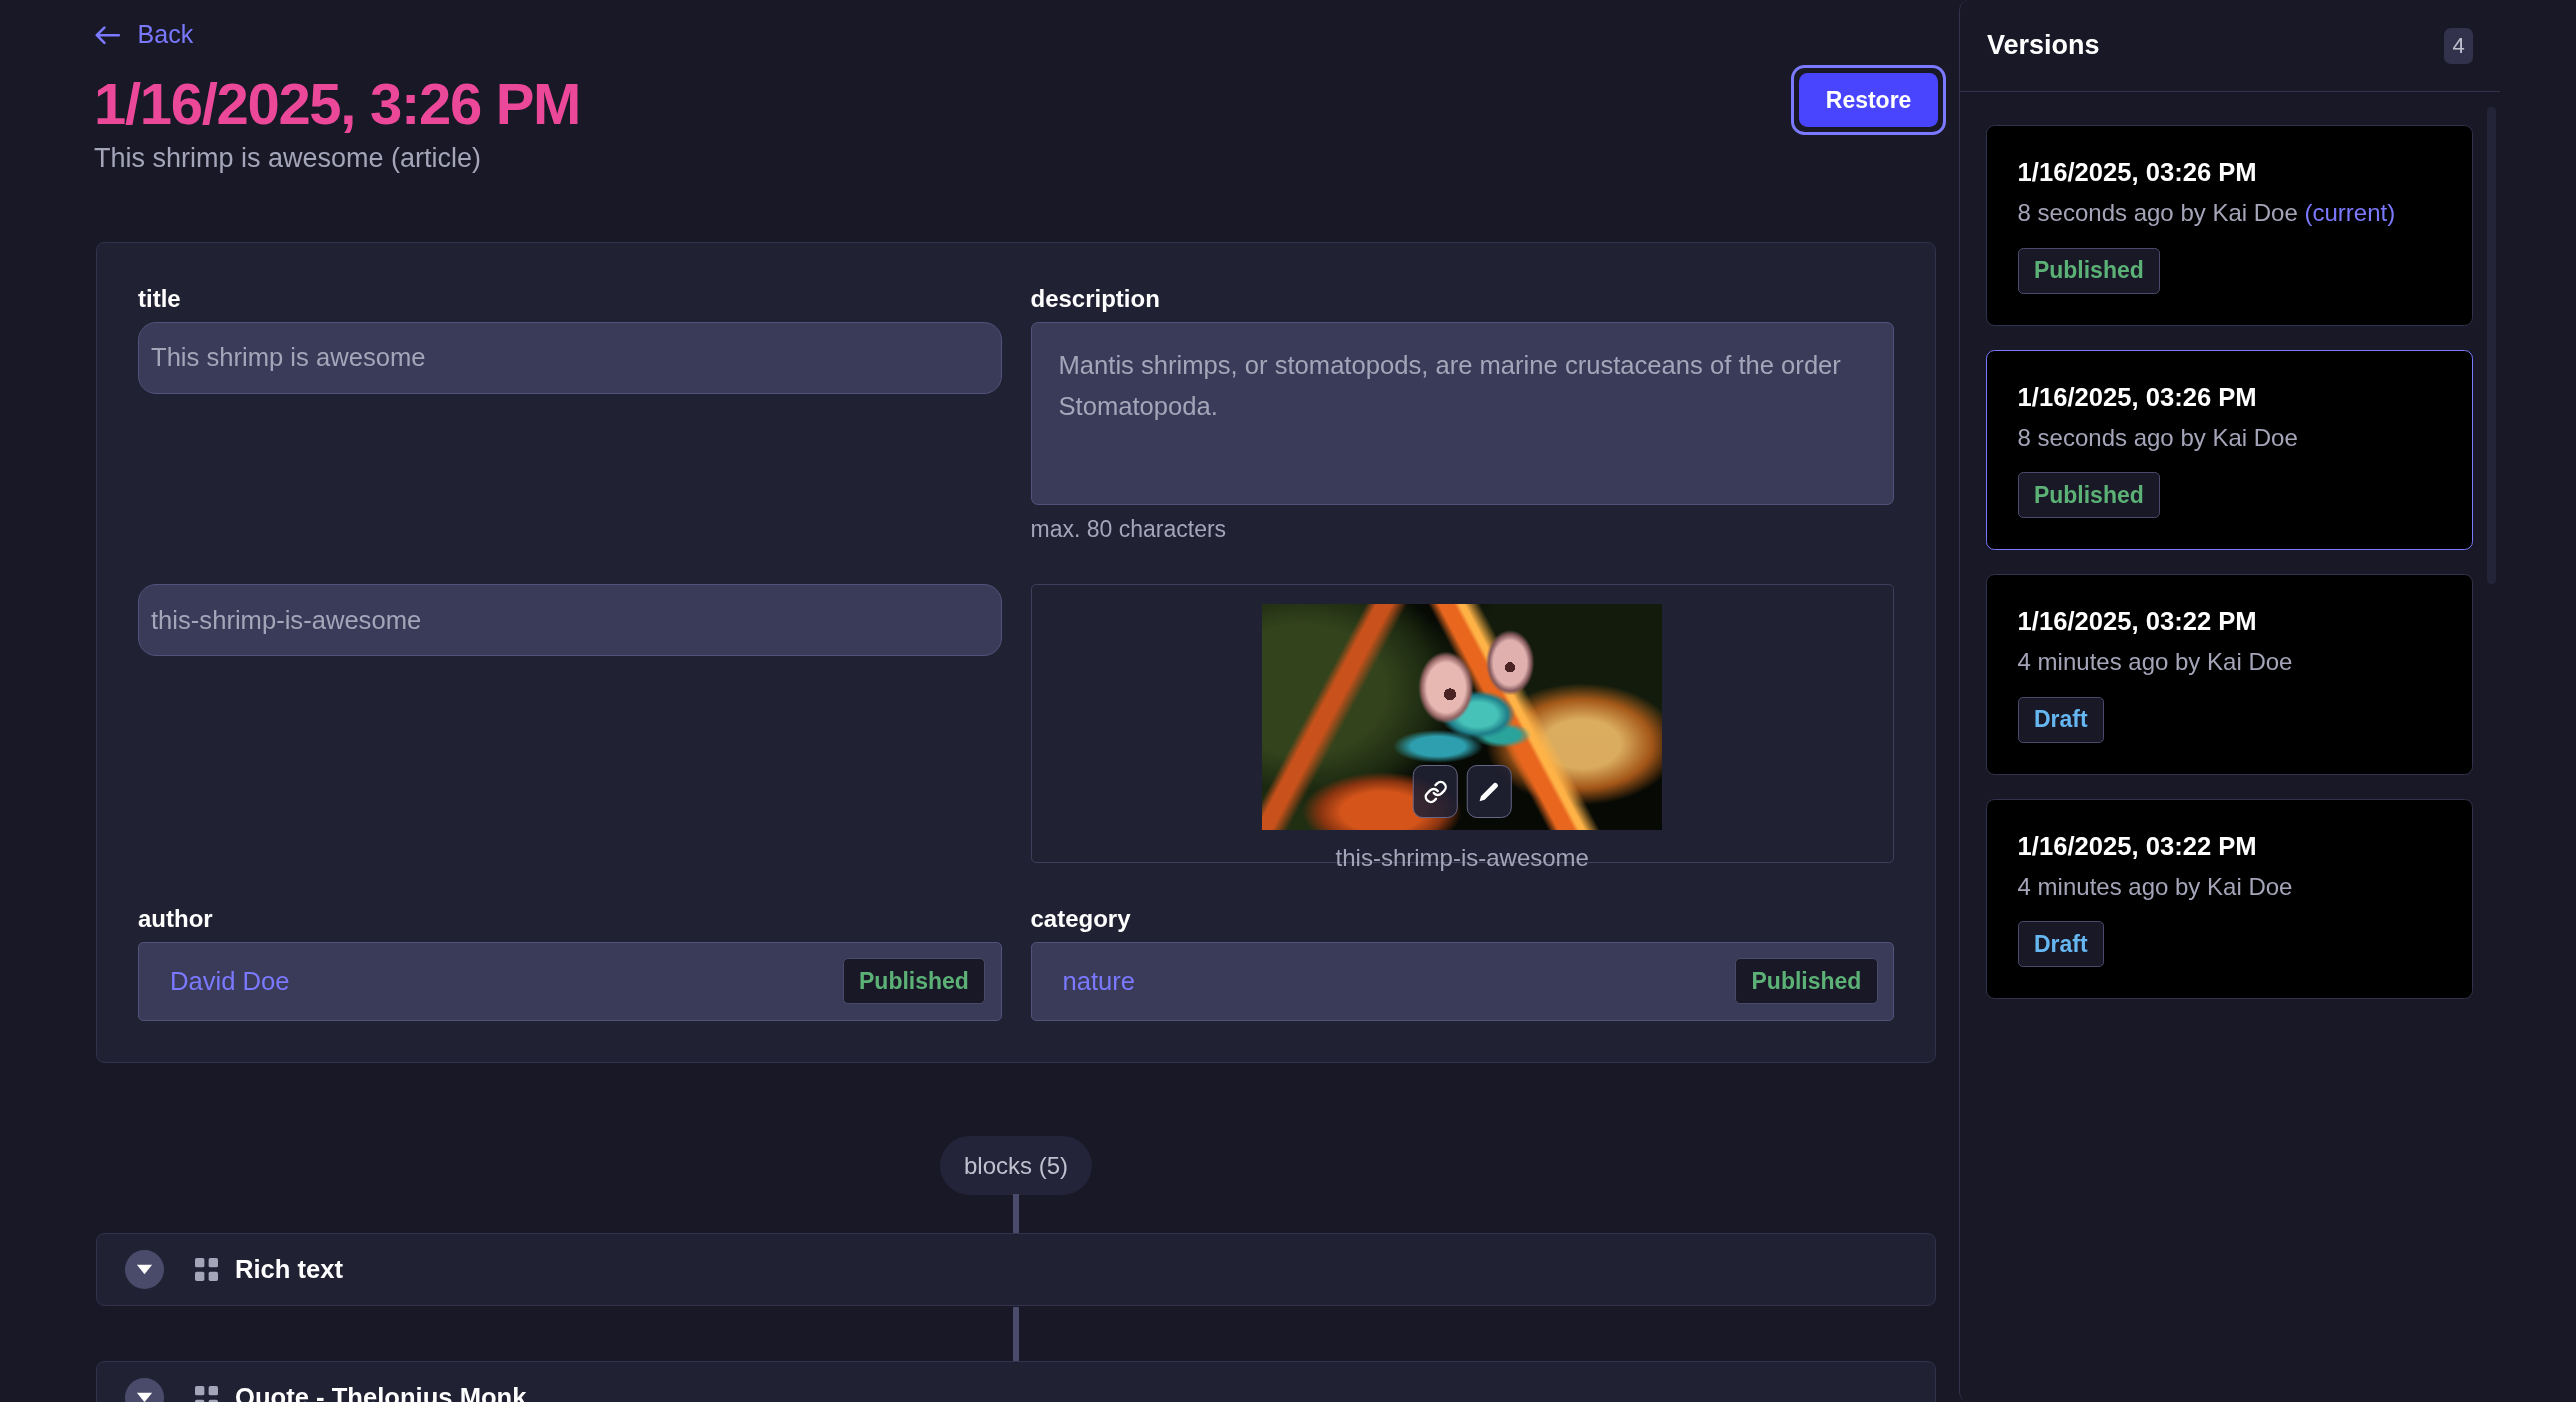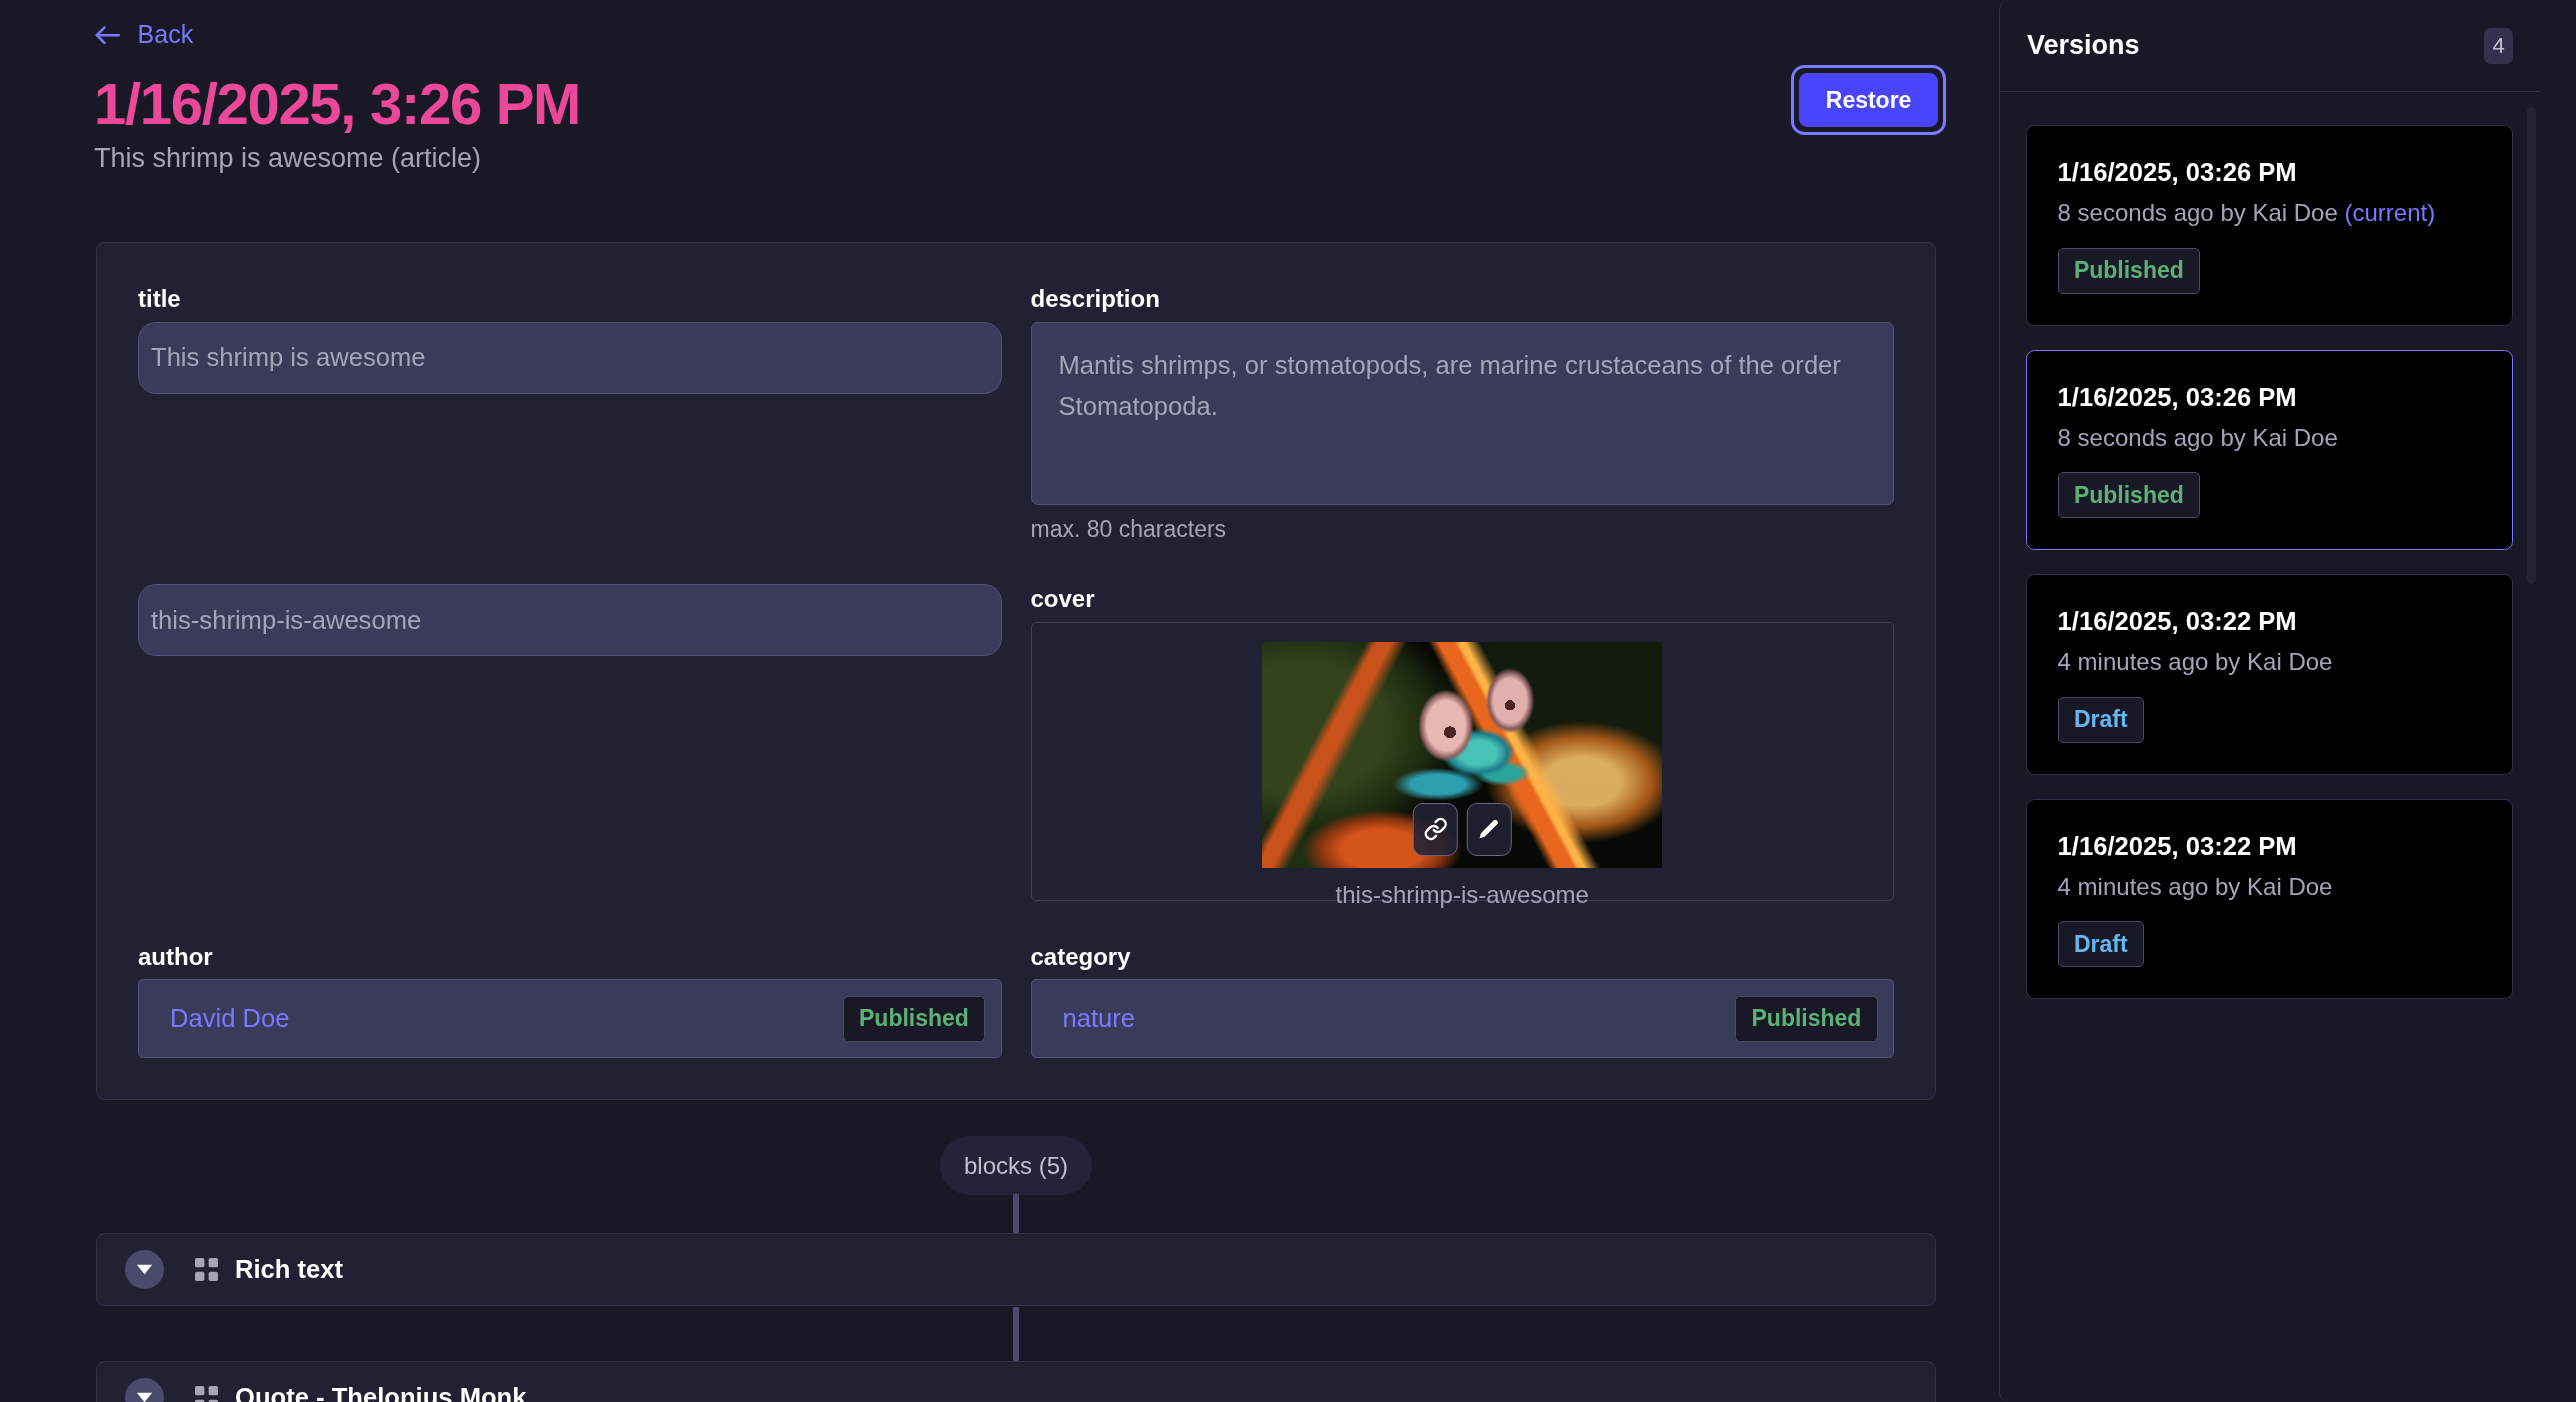--- a/index.html
+++ b/index.html
@@ -66,21 +66,21 @@
   .connector{position:absolute;left:1013px;width:6px;background:#4a4a6a;}
   .conn-a{top:1194px;height:39px;} .conn-b{top:1307px;height:55px;}
   .accordion{position:absolute;left:96px;width:1840px;height:73px;box-sizing:border-box;
         background:#212134;border:0.9px solid #32324d;border-radius:8.5px;
         display:flex;align-items:center;}
   .acc-toggle{width:39px;height:39px;border-radius:50%;background:#4a4a6a;border:none;margin-left:28px;
         display:flex;align-items:center;justify-content:center;cursor:pointer;flex:none;padding:0;}
   .acc-drag{margin-left:31px;display:flex;cursor:grab;}
   .acc-label{margin-left:17px;font-size:25.6px;font-weight:600;color:#fff;}
   
-  .sidebar{position:absolute;left:1999px;top:0;width:541px;height:1402px;box-sizing:border-box;
+  .sidebar{position:absolute;left:1959px;top:0;width:541px;height:1402px;box-sizing:border-box;
         border-left:0.9px solid #32324d;background:#181826;border-radius:10px;}
   .sb-header{height:92px;box-sizing:border-box;display:flex;align-items:center;
         padding:0 27px;border-bottom:0.9px solid #32324d;}
   .sb-title{font-size:27px;font-weight:600;color:#ffffff;}
   .count-badge{margin-left:auto;min-width:29px;height:36px;padding:0 6.8px;box-sizing:border-box;
         background:#32324d;border-radius:6.8px;display:flex;align-items:center;justify-content:center;
         font-size:22px;color:#c0c0cf;}
   .sb-list{padding:33px 27px 0 25.6px;display:flex;flex-direction:column;gap:24px;}
   .v-card{box-sizing:border-box;background:#000000;border:0.9px solid #32324d;border-radius:8.5px;
         padding:31px;cursor:pointer;}
@@ -124,21 +124,20 @@
       <label class="field-label">description</label>
       <textarea class="text-area" readonly="" style="">Mantis shrimps, or stomatopods, are marine crustaceans of the order Stomatopoda.</textarea>
       <div class="hint">max. 80 characters</div>
     </div>
 
     <div>
       <input class="text-input" readonly="" value="this-shrimp-is-awesome" style="">
     </div>
 
     <div>
-      <label class="field-label">cover</label>
       <div class="cover-box">
         <div class="cover-img">
           <div class="cover-actions">
             <button class="cover-action">
               <svg width="24" height="24" viewBox="0 0 24 24" fill="none" stroke="#ffffff" stroke-width="2.4" stroke-linecap="round" stroke-linejoin="round">
                 <path d="M10 13a5 5 0 0 0 7.54.54l3-3a5 5 0 0 0-7.07-7.07l-1.72 1.71"></path>
                 <path d="M14 11a5 5 0 0 0-7.54-.54l-3 3a5 5 0 0 0 7.07 7.07l1.71-1.71"></path>
               </svg>
             </button>
             <button class="cover-action">

